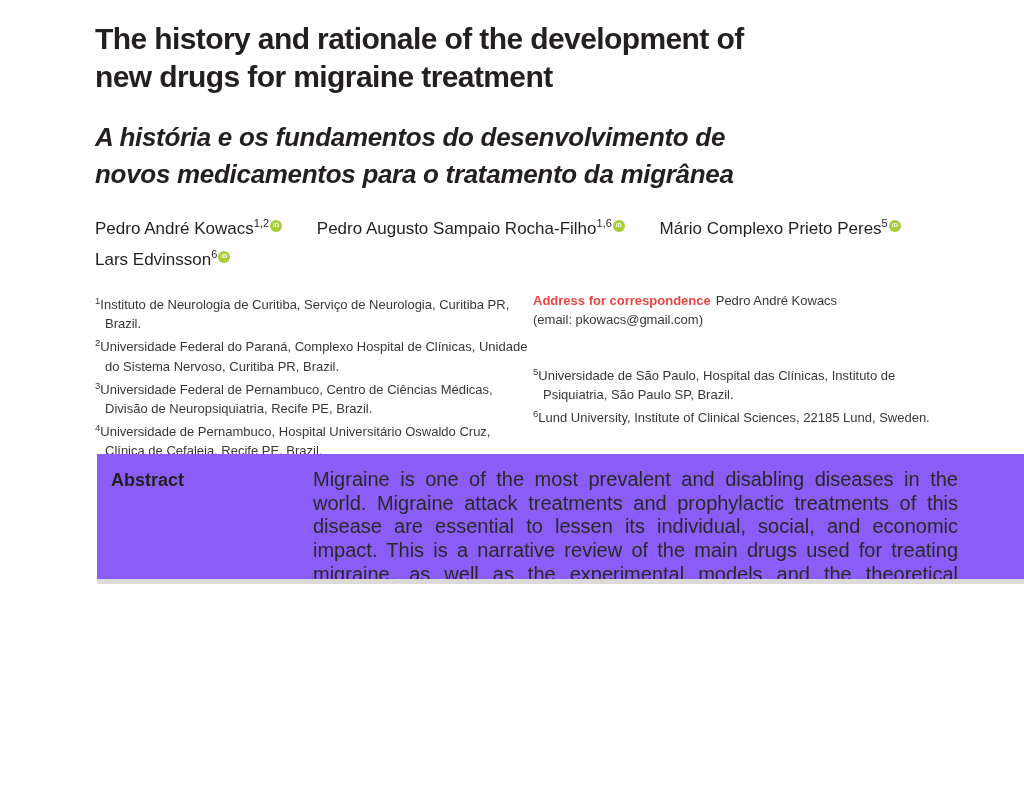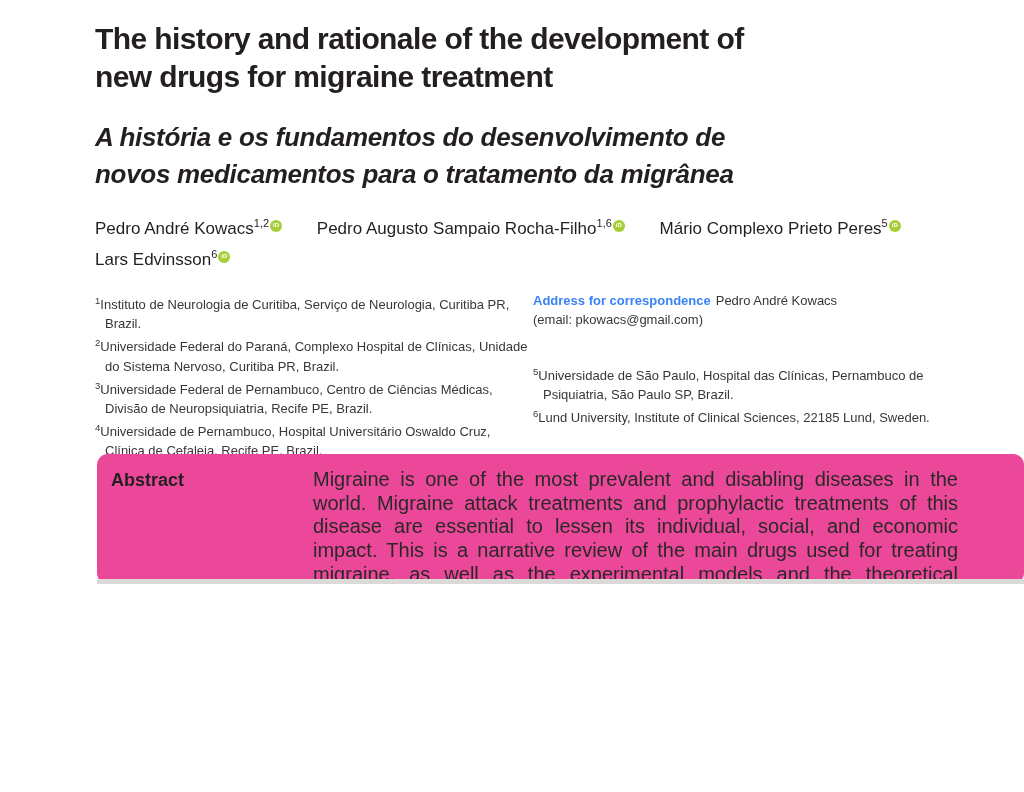--- a/index.html
+++ b/index.html
@@ -64,39 +64,38 @@
     display: flex;
     font-size: 13px;
     line-height: 19px;
     color: #3a3637;
   }
   .meta-col-left  { width: 438px; }
   .meta-col-right { margin-left: 0; width: 427px; }
   .aff { padding-left: 10px; text-indent: -10px; }
   .aff sup { font-size: 9.5px; }
   .corr { margin-bottom: 33px; }
-  .corr-label { font-weight: bold; color: #3b82f6; }
+  .corr-label { font-weight: bold; color: #ef4444; }
   .corr-name { margin-left: 5px; }
 
   .citation {
     margin-top: 13px;
     margin-left: 9px;
     font-size: 13.5px;
     color: #3a3637;
   }
 
   .abstract-box {
     position: absolute;
     left: 97px;
     right: 0;
     top: 454px;
     bottom: 0;
-    background: #ec4899;
+    background: #8b5cf6;
     display: flex;
-    border-radius: 11px;
   }
   .abstract-label-col {
     width: 216px;
     flex: 0 0 216px;
     padding: 16px 0 0 14px;
   }
   .abstract-heading {
     font-size: 18px;
     font-weight: bold;
     color: #231f20;
@@ -147,21 +146,21 @@
         <div class="aff"><sup>1</sup><span>Instituto de Neurologia de Curitiba, Serviço de Neurologia, Curitiba PR, Brazil.</span></div>
         <div class="aff"><sup>2</sup><span>Universidade Federal do Paraná, Complexo Hospital de Clínicas, Unidade do Sistema Nervoso, Curitiba PR, Brazil.</span></div>
         <div class="aff"><sup>3</sup><span>Universidade Federal de Pernambuco, Centro de Ciências Médicas, Divisão de Neuropsiquiatria, Recife PE, Brazil.</span></div>
         <div class="aff"><sup>4</sup><span>Universidade de Pernambuco, Hospital Universitário Oswaldo Cruz, Clínica de Cefaleia, Recife PE, Brazil.</span></div>
       </div>
       <div class="meta-col-right">
         <div class="corr">
           <div><span class="corr-label">Address for correspondence</span><span class="corr-name">Pedro André Kowacs</span></div>
           <div>(email: pkowacs@gmail.com)</div>
         </div>
-        <div class="aff"><sup>5</sup><span>Universidade de São Paulo, Hospital das Clínicas, Pernambuco de Psiquiatria, São Paulo SP, Brazil.</span></div>
+        <div class="aff"><sup>5</sup><span>Universidade de São Paulo, Hospital das Clínicas, Instituto de Psiquiatria, São Paulo SP, Brazil.</span></div>
         <div class="aff"><sup>6</sup><span>Lund University, Institute of Clinical Sciences, 22185 Lund, Sweden.</span></div>
       </div>
     </div>
 
     <div class="citation">Arq. Neuropsiquiatr. 2023;81:1084–1097.</div>
   </div>
 
   <div class="abstract-box">
     <div class="abstract-label-col">
       <div class="abstract-heading">Abstract</div>

